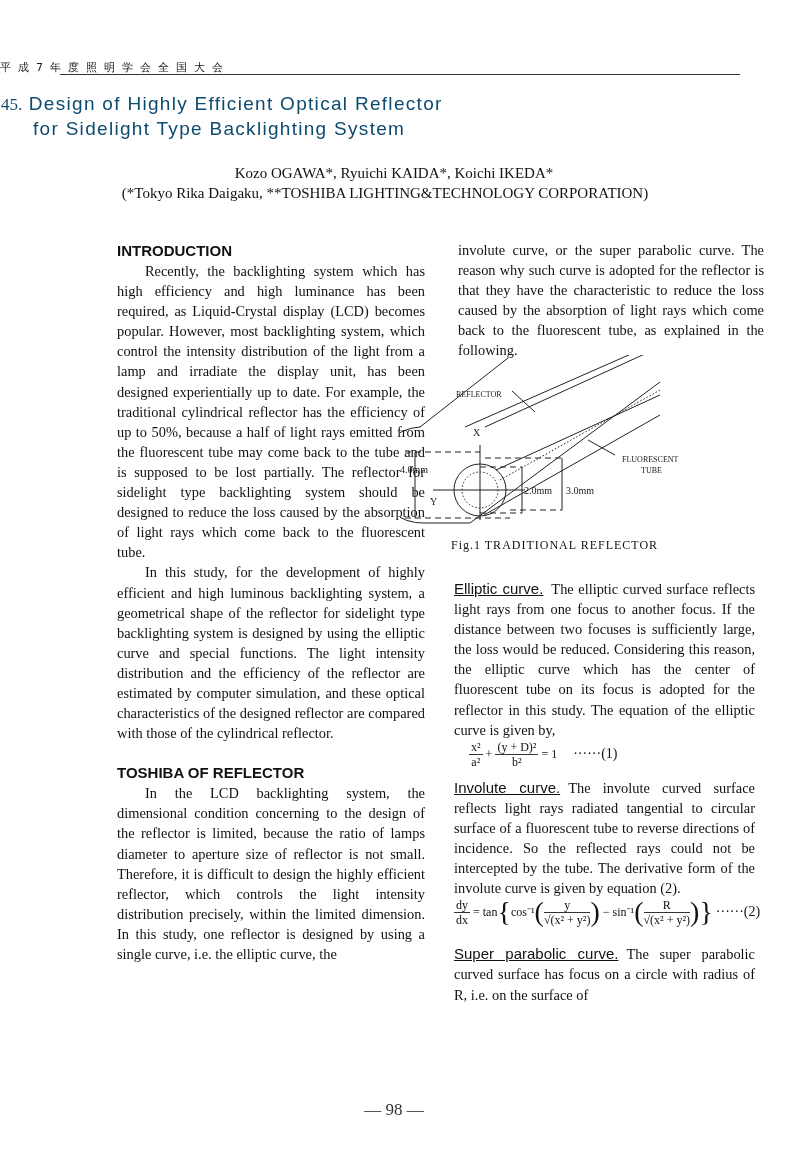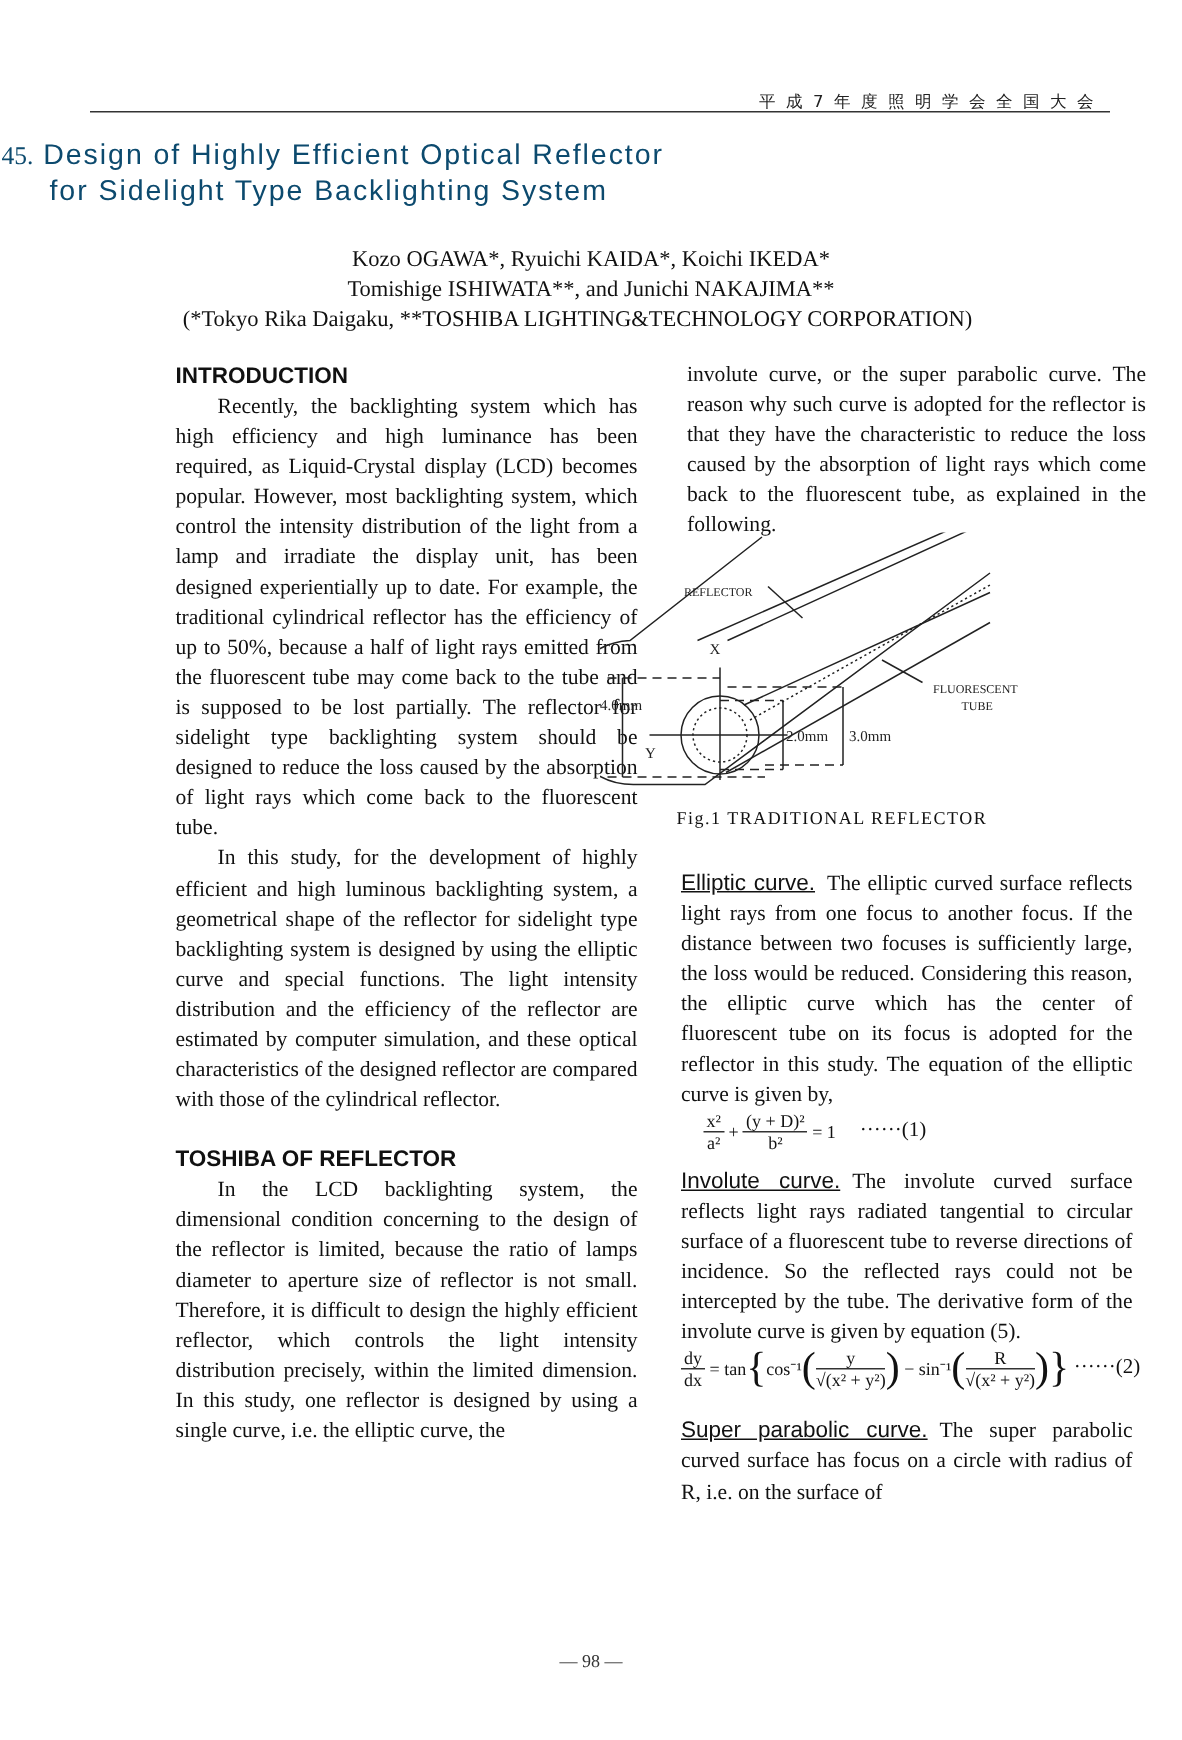--- a/index.html
+++ b/index.html
@@ -1,18 +1,18 @@
 <!DOCTYPE html>
 <html><head>
   <meta charset="utf-8">
   <style>
     html, body { margin: 0; padding: 0; background: #ffffff; }
     body { width: 788px; height: 1160px; position: relative; overflow: hidden; color: #111; }
 
-    .header-jp { position: absolute; top: 60px; left: 0; width: 736px; text-align: right; font-size: 11px; letter-spacing: 7px; font-family: "DejaVu Sans", sans-serif; color: #222; }
+    .header-jp { position: absolute; top: 60px; left: 0; width: 736px; text-align: left; font-size: 11px; letter-spacing: 7px; font-family: "DejaVu Sans", sans-serif; color: #222; }
     .header-rule { position: absolute; top: 74px; left: 60px; width: 680px; height: 0; border-top: 1.5px solid #333; }
 
     .title { position: absolute; top: 92px; left: 0; width: 788px; text-align: left; font-family: "Liberation Sans", sans-serif; font-size: 19px; letter-spacing: 1.3px; line-height: 24px; color: #0c4a6e; margin-left: 33px; }
     .title .num { font-family: "Liberation Serif", serif; font-size: 17px; letter-spacing: 0; }
     .title-line1 { margin-left: -32px; }
     .authors { position: absolute; top: 163px; left: 0; width: 788px; text-align: center; font-family: "Liberation Serif", serif; font-size: 15px; line-height: 20px; }
     .authors .aff { margin-left: -18px; }
 
     .col { position: absolute; font-family: "Liberation Serif", serif; font-size: 14.4px; line-height: 20.1px; text-align: justify; margin-left: 48px; }
     .col p { margin: 0; }
@@ -29,36 +29,35 @@
     .frac .n { display: block; border-bottom: 1px solid #333; padding: 0 2px; line-height: 14px; }
     .frac .d { display: block; line-height: 14px; }
     .eq2 { position: relative; height: 46px; font-family: "Liberation Serif", serif; font-size: 12px; white-space: nowrap; }
     .big { font-size: 28px; vertical-align: middle; font-weight: 300; }
     .mid { vertical-align: middle; }
     .eqno { font-size: 14px; vertical-align: middle; }
 
     .fig { position: absolute; left: 400px; top: 355px; width: 290px; height: 205px; }
     .fig-caption { position: absolute; left: 451px; top: 538px; font-family: "Liberation Serif", serif; font-size: 12px; letter-spacing: 1px; }
 
-    .page-no { position: absolute; top: 1100px; left: 0; width: 788px; text-align: center; font-family: "Liberation Serif", serif; font-size: 12px; color: #333; }
+    .page-no { position: absolute; top: 1100px; left: 0; width: 788px; text-align: center; font-family: "Liberation Serif", serif; font-size: 17px; color: #333; }
   </style>
 </head>
 <body>
 
 <div class="header-jp">平成7年度照明学会全国大会</div>
 <div class="header-rule"></div>
 
 <div class="title">
   <div class="title-line1"><span class="num">45.</span> <span>Design of Highly Efficient Optical Reflector</span></div>
   <div>for Sidelight Type Backlighting System</div>
 </div>
 
 <div class="authors">
   <div>Kozo OGAWA*, Ryuichi KAIDA*, Koichi IKEDA*</div>
-  <div>Tomishige ISHIWATA**, and Junichi NAKAJIMA**</div>
   <div class="aff">(*Tokyo Rika Daigaku, **TOSHIBA LIGHTING&amp;TECHNOLOGY CORPORATION)</div>
 </div>
 
 <div class="col col-left">
   <h2 class="sec-head">INTRODUCTION</h2>
   <p class="indent">Recently, the backlighting system which has high efficiency and high luminance has been required, as Liquid-Crystal display (LCD) becomes popular. However, most backlighting system, which control the intensity distribution of the light from a lamp and irradiate the display unit, has been designed experientially up to date. For example, the traditional cylindrical reflector has the efficiency of up to 50%, because a half of light rays emitted from the fluorescent tube may come back to the tube and is supposed to be lost partially. The reflector for sidelight type backlighting system should be designed to reduce the loss caused by the absorption of light rays which come back to the fluorescent tube.</p>
   <p class="indent">In this study, for the development of highly efficient and high luminous backlighting system, a geometrical shape of the reflector for sidelight type backlighting system is designed by using the elliptic curve and special functions. The light intensity distribution and the efficiency of the reflector are estimated by computer simulation, and these optical characteristics of the designed reflector are compared with those of the cylindrical reflector.</p>
   <div class="gap"></div>
   <h2 class="sec-head">TOSHIBA OF REFLECTOR</h2>
   <p class="indent">In the LCD backlighting system, the dimensional condition concerning to the design of the reflector is limited, because the ratio of lamps diameter to aperture size of reflector is not small. Therefore, it is difficult to design the highly efficient reflector, which controls the light intensity distribution precisely, within the limited dimension. In this study, one reflector is designed by using a single curve, i.e. the elliptic curve, the</p>
@@ -120,21 +119,21 @@
   <p><span class="subhead">Elliptic curve.</span><span>The elliptic curved surface reflects light rays from one focus to another focus. If the distance between two focuses is sufficiently large, the loss would be reduced. Considering this reason, the elliptic curve which has the center of fluorescent tube on its focus is adopted for the reflector in this study. The equation of the elliptic curve is given by,</span></p>
   <div class="eq1">
     <span style="display:inline-block;width:12px"></span>
     <span class="frac"><span class="n">x²</span><span class="d">a²</span></span>
     <span class="mid">+</span>
     <span class="frac"><span class="n">(y + D)²</span><span class="d">b²</span></span>
     <span class="mid">= 1</span>
     <span style="display:inline-block;width:10px"></span>
     <span class="eqno">······(1)</span>
   </div>
-  <p><span class="subhead">Involute curve.</span><span>The involute curved surface reflects light rays radiated tangential to circular surface of a fluorescent tube to reverse directions of incidence. So the reflected rays could not be intercepted by the tube. The derivative form of the involute curve is given by equation (5).</span></p>
+  <p><span class="subhead">Involute curve.</span><span>The involute curved surface reflects light rays radiated tangential to circular surface of a fluorescent tube to reverse directions of incidence. So the reflected rays could not be intercepted by the tube. The derivative form of the involute curve is given by equation (2).</span></p>
   <div class="eq2">
     <span class="frac"><span class="n">dy</span><span class="d">dx</span></span>
     <span class="mid">= tan</span><span class="big">{</span><span class="mid">cos⁻¹</span><span class="big">(</span><span class="frac"><span class="n">y</span><span class="d">√(x² + y²)</span></span><span class="big">)</span>
     <span class="mid">−</span>
     <span class="mid">sin⁻¹</span><span class="big">(</span><span class="frac"><span class="n">R</span><span class="d">√(x² + y²)</span></span><span class="big">)</span><span class="big">}</span>
     <span class="eqno">······(2)</span>
   </div>
   <p><span class="subhead">Super parabolic curve.</span><span>The super parabolic curved surface has focus on a circle with radius of R, i.e. on the surface of</span></p>
 </div>
 

